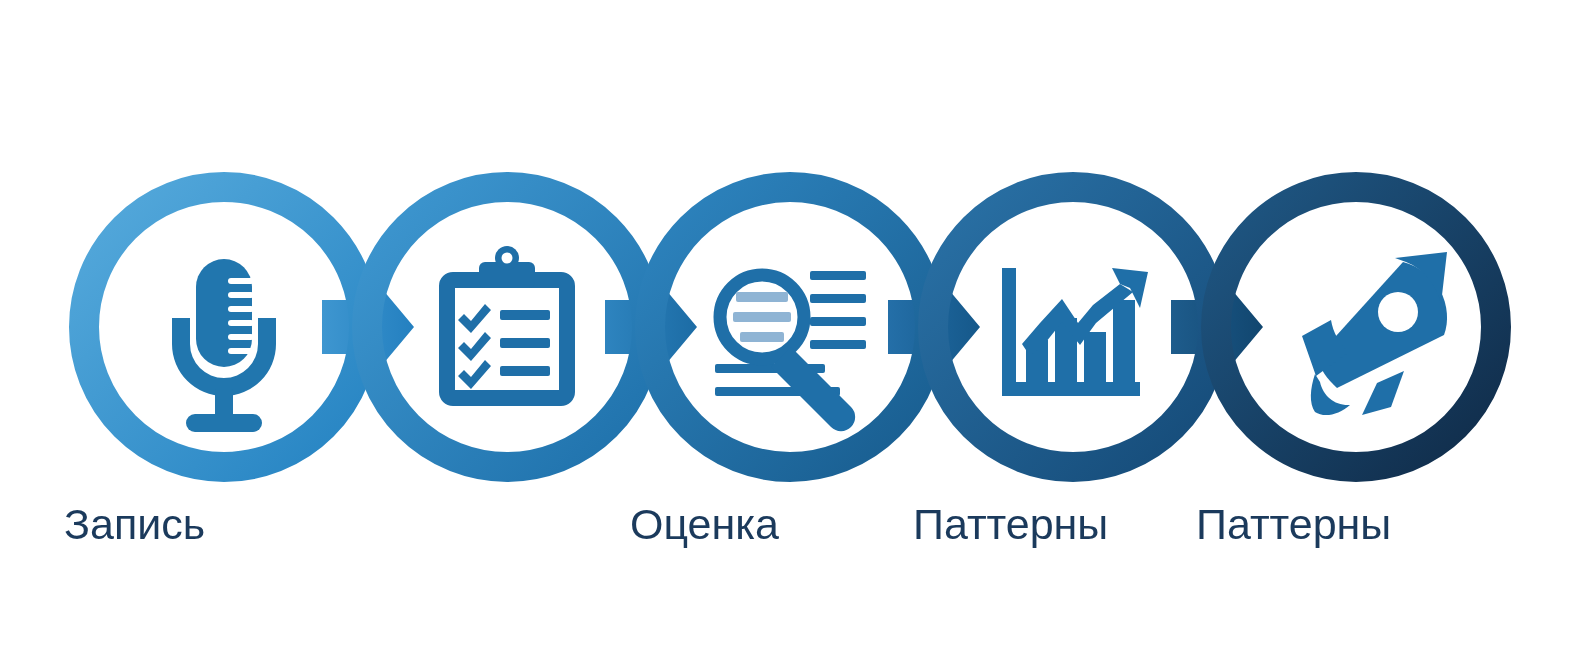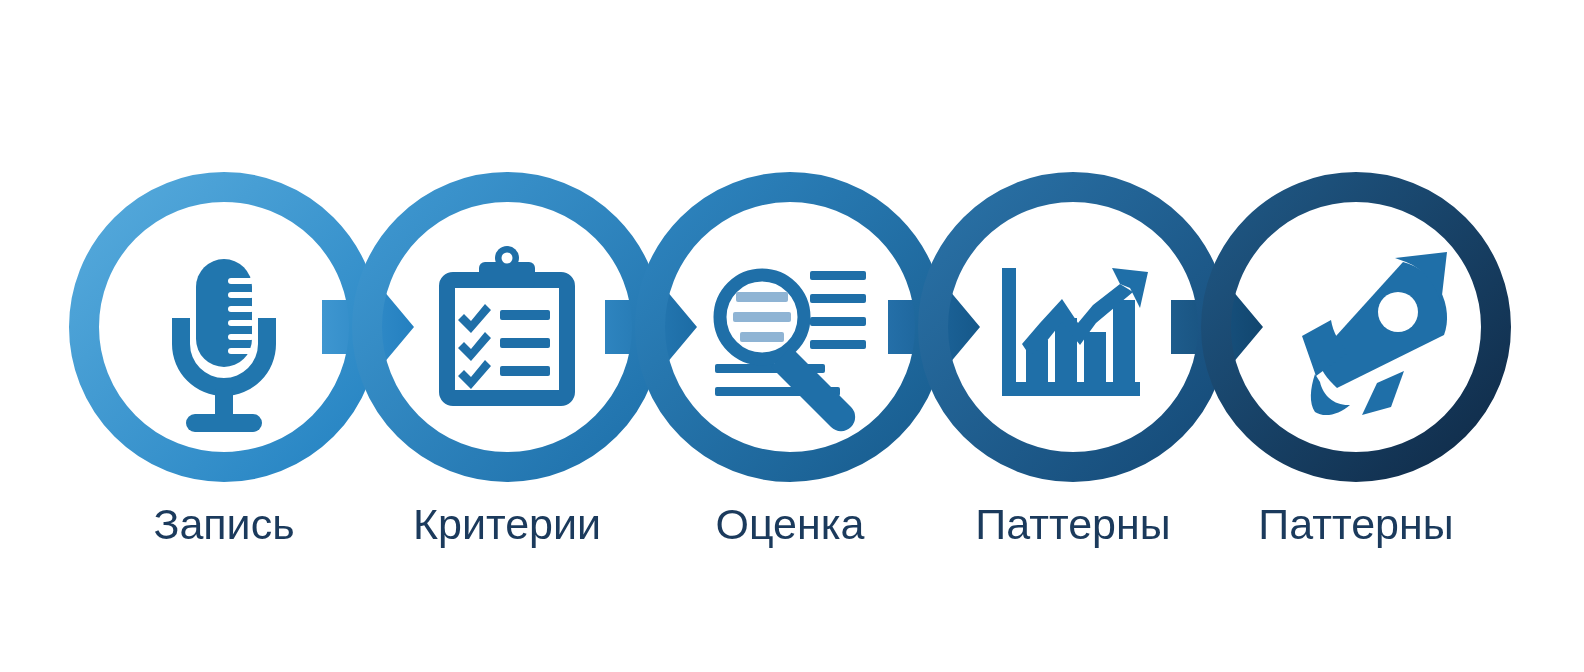--- a/index.html
+++ b/index.html
@@ -24,21 +24,20 @@
     left: 0;
     top: 0;
     width: 1584px;
     height: 672px;
     display: block;
   }
   .step-label {
     position: absolute;
     top: 496px;
     width: 320px;
-    text-align: center;
     font-family: "Liberation Sans", sans-serif;
     font-size: 43px;
     font-weight: 400;
     letter-spacing: 0px;
     color: #1b3a5c;
     white-space: nowrap;
     line-height: 56px;
   }
   .lbl0 { left: 64px; }
   .lbl1 { left: 347px; }
@@ -215,18 +214,17 @@
         <path d="M1331 320 L1302 336 L1316 376 L1349 352 C1339 344 1333 332 1331 320 Z"></path>
 
         <path d="M1377 383 L1362 415 L1391 407 L1404 371 Z"></path>
 
         <path d="M1315 374 C1310 389 1309 403 1315 412 C1324 418 1339 415 1350 405 C1335 406 1323 396 1320 382 Z"></path>
       </g>
     </g>
   </svg>
 
   <div class="step-label lbl0">Запись</div>
-  <div class="step-label lbl1">Критерии</div>
   <div class="step-label lbl3">Паттерны</div>
   <div class="step-label lbl2">Оценка</div>
   <div class="step-label lbl4">Паттерны</div>
 
 </div>
 
 </body></html>

